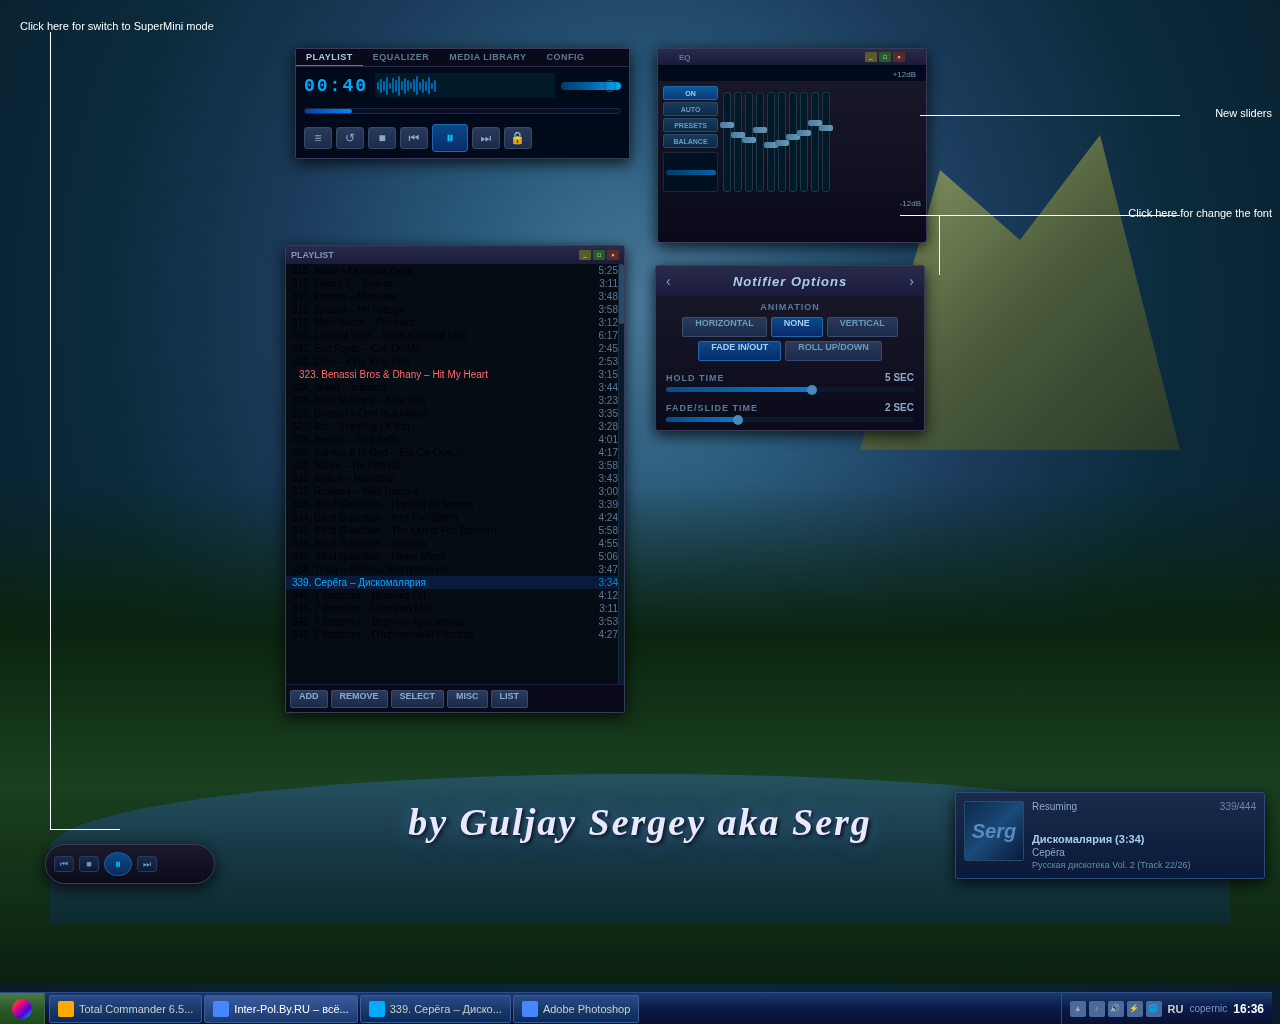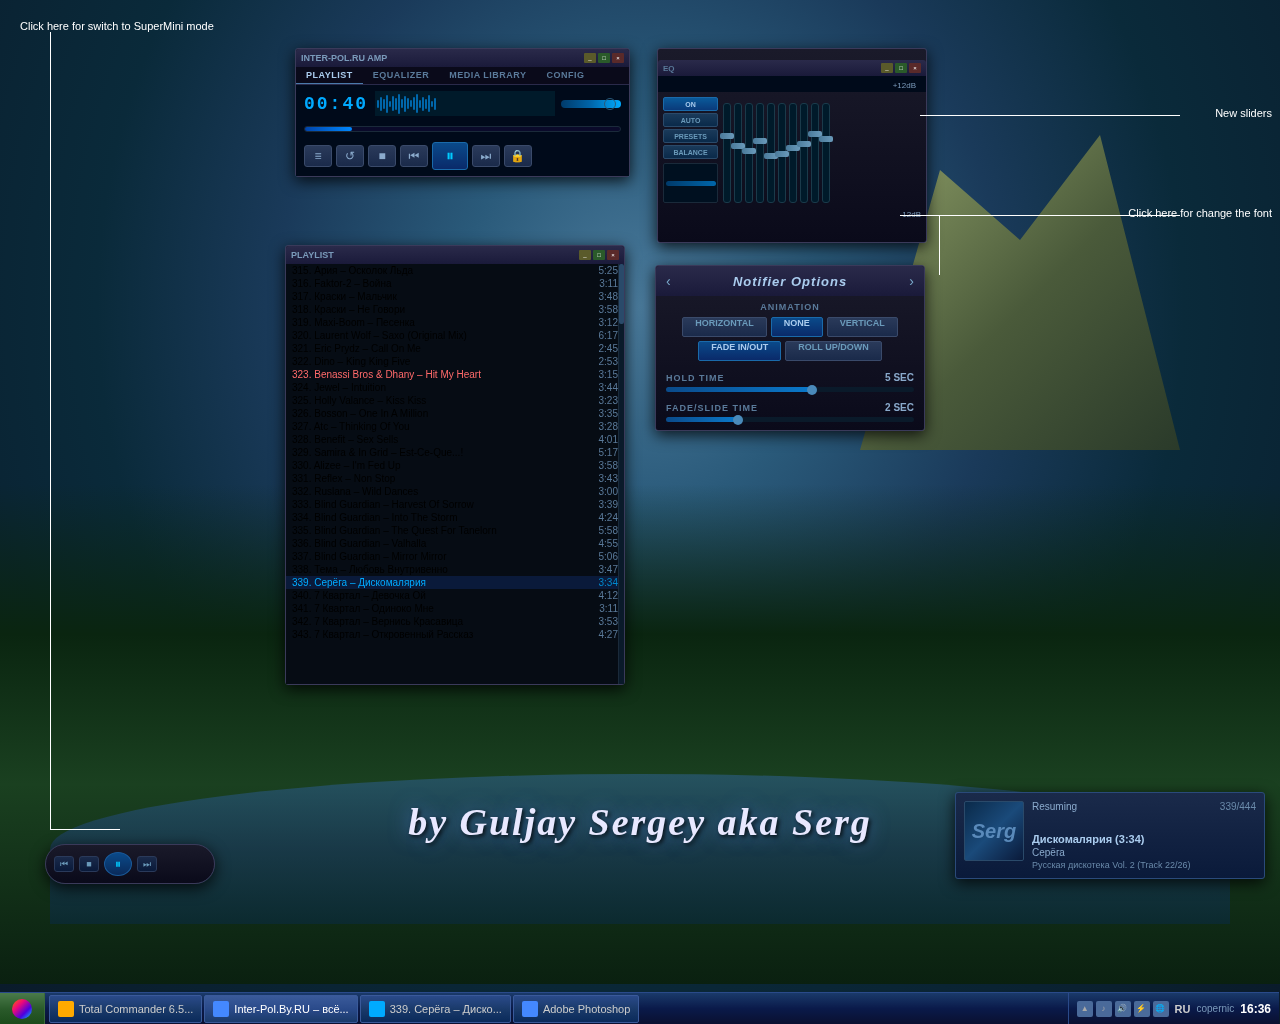--- a/index.html
+++ b/index.html
@@ -50,21 +50,21 @@
       opacity: 0.7;
       border-radius: 50% 50% 0 0;
       z-index: 1;
     }
 
     
     .taskbar {
       position: absolute;
       bottom: 0;
       left: 0;
-      right: 1px;
+      right: 8px;
       height: 32px;
       background: linear-gradient(to bottom, #1a3a6a 0%, #0a1a4a 50%, #0a1030 100%);
       border-top: 1px solid #2a4a8a;
       display: flex;
       align-items: center;
       z-index: 100;
     }
     .start-btn {
       height: 32px;
       padding: 0 12px;
@@ -372,23 +372,22 @@
       border: 1px solid #3a3a5a;
       border-radius: 3px;
       z-index: 20;
       box-shadow: 0 4px 15px rgba(0,0,0,0.8);
     }
     .eq-top {
       height: 16px;
       background: linear-gradient(to bottom, #2a2a4a 0%, #1a1a3a 100%);
       display: flex;
       align-items: center;
-      padding: 0 5px;
+      padding: 0 21px;
       border-radius: 3px 3px 0 0;
-      margin-top: 11px;
     }
     .eq-label {
       color: #5a7a9a;
       font-size: 8px;
       font-weight: bold;
       flex: 1;
     }
     .eq-db-top {
       text-align: right;
       color: #7a9aba;
@@ -513,20 +512,21 @@
     }
     .playlist-item:hover, .playlist-item.active {
       background: #1a2a4a;
     }
     .playlist-item.active {
       color: #00aaff;
       background: #0a1a3a;
     }
     .playlist-item.highlight {
       color: #ff6a6a;
+      margin-left: 7px;
     }
     .playlist-item-name {
       color: inherit;
       flex: 1;
       overflow: hidden;
       white-space: nowrap;
       text-overflow: ellipsis;
     }
     .playlist-item-time {
       color: #5a7a9a;
@@ -862,28 +862,20 @@
 
 <div class="label-change-font annotation">Click here for change the font</div>
 <div class="line-h" style="right:100px; top:215px; width:280px;"></div>
 <div class="line-v" style="right:340px; top:215px; height:60px;"></div>
 
 <div class="main-title">
   <div class="main-title-line2">by Guljay Sergey aka Serg</div>
 </div>
 
 <div class="player-window">
-  <div class="player-titlebar">
-    <span class="player-title-text">INTER-POL.RU AMP</span>
-    <div class="player-window-btns">
-      <div class="win-btn min">_</div>
-      <div class="win-btn max">□</div>
-      <div class="win-btn close">×</div>
-    </div>
-  </div>
   <div class="player-tabs">
     <div class="player-tab active">PLAYLIST</div>
     <div class="player-tab">EQUALIZER</div>
     <div class="player-tab">MEDIA LIBRARY</div>
     <div class="player-tab">CONFIG</div>
   </div>
   <div class="player-display">
     <div class="time-display">00:40</div>
     <div class="waveform">
       <div class="waveform-bars">
@@ -1073,21 +1065,21 @@
         <div class="playlist-item">
           <span class="playlist-item-name">327. Atc – Thinking Of You</span>
           <span class="playlist-item-time">3:28</span>
         </div>
         <div class="playlist-item">
           <span class="playlist-item-name">328. Benefit – Sex Sells</span>
           <span class="playlist-item-time">4:01</span>
         </div>
         <div class="playlist-item">
           <span class="playlist-item-name">329. Samira &amp; In Grid – Est-Ce-Que...!</span>
-          <span class="playlist-item-time">5:17</span>
+          <span class="playlist-item-time">4:17</span>
         </div>
         <div class="playlist-item">
           <span class="playlist-item-name">330. Alizee – I'm Fed Up</span>
           <span class="playlist-item-time">3:58</span>
         </div>
         <div class="playlist-item">
           <span class="playlist-item-name">331. Reflex – Non Stop</span>
           <span class="playlist-item-time">3:43</span>
         </div>
         <div class="playlist-item">
@@ -1132,20 +1124,27 @@
         </div>
         <div class="playlist-item">
           <span class="playlist-item-name">342. 7 Квартал – Вернись Красавица</span>
           <span class="playlist-item-time">3:53</span>
         </div>
         <div class="playlist-item">
           <span class="playlist-item-name">343. 7 Квартал – Откровенный Рассказ</span>
           <span class="playlist-item-time">4:27</span>
         </div>
       </div>
+  </div>
+  <div class="playlist-footer">
+    <div class="pl-btn">ADD</div>
+    <div class="pl-btn">REMOVE</div>
+    <div class="pl-btn">SELECT</div>
+    <div class="pl-btn">MISC</div>
+    <div class="pl-btn">LIST</div>
   </div>
 </div>
 
 <div class="notifier-window">
   <div class="notifier-titlebar">
     <div class="notifier-nav">‹</div>
     <div class="notifier-title">Notifier Options</div>
     <div class="notifier-nav">›</div>
   </div>
   <div class="notifier-section">

